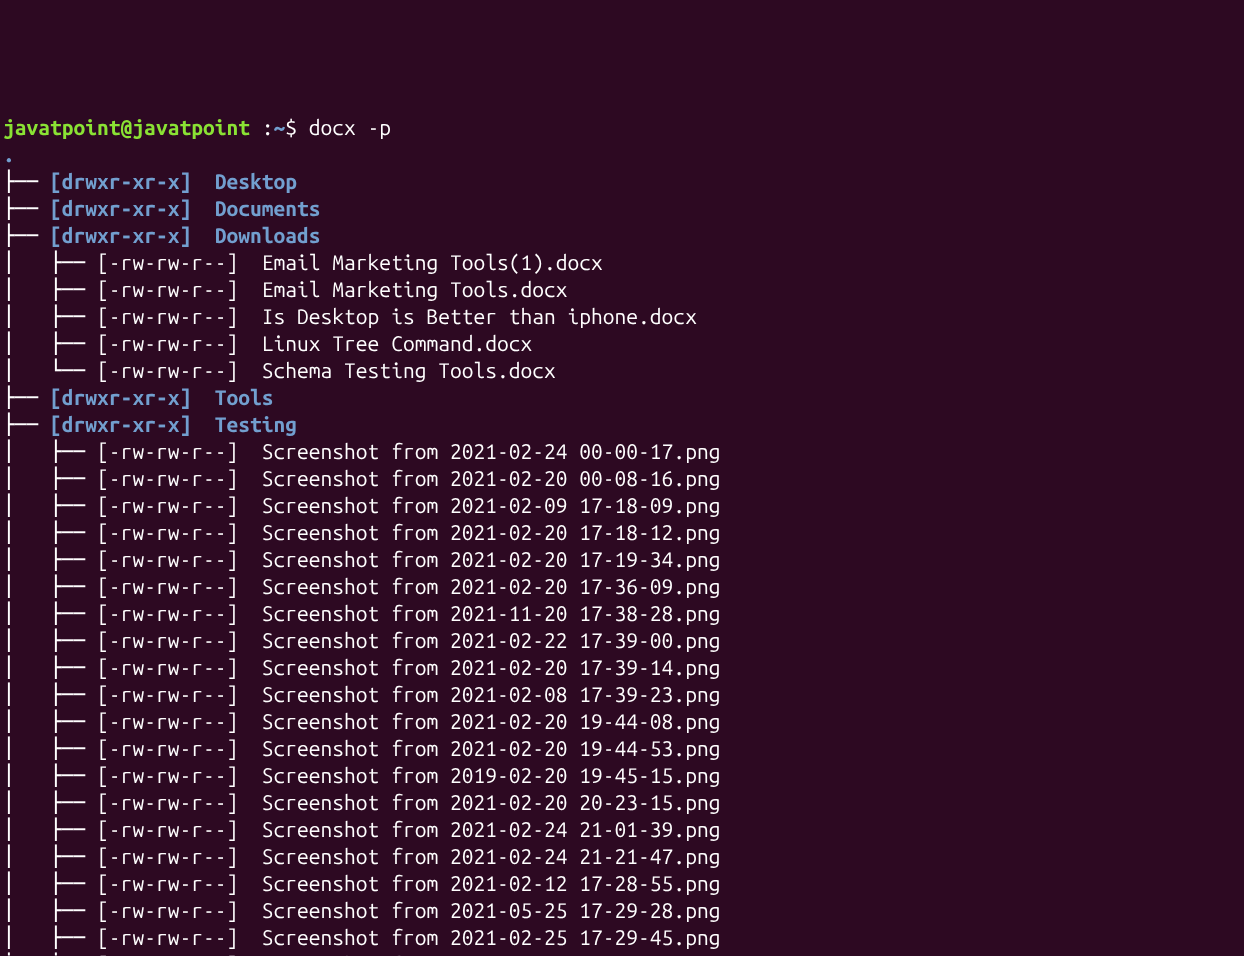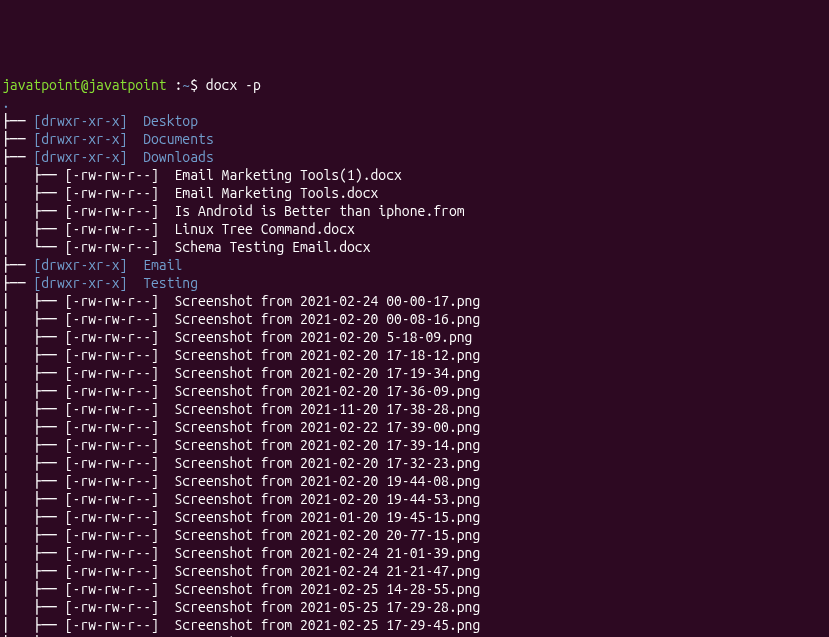--- a/index.html
+++ b/index.html
@@ -12,56 +12,56 @@
       padding: 4px 0 0 2px;
       overflow: hidden;
       width: 829px;
       height: 637px;
       box-sizing: border-box;
       white-space: pre;
     }
     .green { color: #8ae234; }
     .blue { color: #729fcf; }
     .white { color: #ffffff; }
-    .bold { font-weight: normal; }
+    .bold { font-weight: bold; }
   </style>
 </head>
 <body>
 
 
 
 <div><span class="green bold">javatpoint@javatpoint</span><span class="white"> :</span><span class="blue bold">~</span><span class="white">$ </span><span class="white">docx -p</span>
 <span class="blue bold">.</span>
 <span id="tree-body"><span class="white">├── </span><span class="blue bold">[drwxr-xr-x]</span><span class="white">  </span><span class="blue bold">Desktop</span>
 <span class="white">├── </span><span class="blue bold">[drwxr-xr-x]</span><span class="white">  </span><span class="blue bold">Documents</span>
 <span class="white">├── </span><span class="blue bold">[drwxr-xr-x]</span><span class="white">  </span><span class="blue bold">Downloads</span>
 <span class="white">│   ├── </span><span class="white">[-rw-rw-r--]</span><span class="white">  </span><span class="white">Email Marketing Tools(1).docx</span>
 <span class="white">│   ├── </span><span class="white">[-rw-rw-r--]</span><span class="white">  </span><span class="white">Email Marketing Tools.docx</span>
-<span class="white">│   ├── </span><span class="white">[-rw-rw-r--]</span><span class="white">  </span><span class="white">Is Android is Better than iphone.from</span>
+<span class="white">│   ├── </span><span class="white">[-rw-rw-r--]</span><span class="white">  </span><span class="white">Is Desktop is Better than iphone.docx</span>
 <span class="white">│   ├── </span><span class="white">[-rw-rw-r--]</span><span class="white">  </span><span class="white">Linux Tree Command.docx</span>
-<span class="white">│   └── </span><span class="white">[-rw-rw-r--]</span><span class="white">  </span><span class="white">Schema Testing Email.docx</span>
-<span class="white">├── </span><span class="blue bold">[drwxr-xr-x]</span><span class="white">  </span><span class="blue bold">Email</span>
+<span class="white">│   └── </span><span class="white">[-rw-rw-r--]</span><span class="white">  </span><span class="white">Schema Testing Tools.docx</span>
+<span class="white">├── </span><span class="blue bold">[drwxr-xr-x]</span><span class="white">  </span><span class="blue bold">Tools</span>
 <span class="white">├── </span><span class="blue bold">[drwxr-xr-x]</span><span class="white">  </span><span class="blue bold">Testing</span>
 <span class="white">│   ├── </span><span class="white">[-rw-rw-r--]</span><span class="white">  </span><span class="white">Screenshot from 2021-02-24 00-00-17.png</span>
 <span class="white">│   ├── </span><span class="white">[-rw-rw-r--]</span><span class="white">  </span><span class="white">Screenshot from 2021-02-20 00-08-16.png</span>
-<span class="white">│   ├── </span><span class="white">[-rw-rw-r--]</span><span class="white">  </span><span class="white">Screenshot from 2021-02-20 5-18-09.png</span>
+<span class="white">│   ├── </span><span class="white">[-rw-rw-r--]</span><span class="white">  </span><span class="white">Screenshot from 2021-02-09 17-18-09.png</span>
 <span class="white">│   ├── </span><span class="white">[-rw-rw-r--]</span><span class="white">  </span><span class="white">Screenshot from 2021-02-20 17-18-12.png</span>
 <span class="white">│   ├── </span><span class="white">[-rw-rw-r--]</span><span class="white">  </span><span class="white">Screenshot from 2021-02-20 17-19-34.png</span>
 <span class="white">│   ├── </span><span class="white">[-rw-rw-r--]</span><span class="white">  </span><span class="white">Screenshot from 2021-02-20 17-36-09.png</span>
 <span class="white">│   ├── </span><span class="white">[-rw-rw-r--]</span><span class="white">  </span><span class="white">Screenshot from 2021-11-20 17-38-28.png</span>
 <span class="white">│   ├── </span><span class="white">[-rw-rw-r--]</span><span class="white">  </span><span class="white">Screenshot from 2021-02-22 17-39-00.png</span>
 <span class="white">│   ├── </span><span class="white">[-rw-rw-r--]</span><span class="white">  </span><span class="white">Screenshot from 2021-02-20 17-39-14.png</span>
-<span class="white">│   ├── </span><span class="white">[-rw-rw-r--]</span><span class="white">  </span><span class="white">Screenshot from 2021-02-20 17-32-23.png</span>
+<span class="white">│   ├── </span><span class="white">[-rw-rw-r--]</span><span class="white">  </span><span class="white">Screenshot from 2021-02-08 17-39-23.png</span>
 <span class="white">│   ├── </span><span class="white">[-rw-rw-r--]</span><span class="white">  </span><span class="white">Screenshot from 2021-02-20 19-44-08.png</span>
 <span class="white">│   ├── </span><span class="white">[-rw-rw-r--]</span><span class="white">  </span><span class="white">Screenshot from 2021-02-20 19-44-53.png</span>
-<span class="white">│   ├── </span><span class="white">[-rw-rw-r--]</span><span class="white">  </span><span class="white">Screenshot from 2021-01-20 19-45-15.png</span>
-<span class="white">│   ├── </span><span class="white">[-rw-rw-r--]</span><span class="white">  </span><span class="white">Screenshot from 2021-02-20 20-77-15.png</span>
+<span class="white">│   ├── </span><span class="white">[-rw-rw-r--]</span><span class="white">  </span><span class="white">Screenshot from 2019-02-20 19-45-15.png</span>
+<span class="white">│   ├── </span><span class="white">[-rw-rw-r--]</span><span class="white">  </span><span class="white">Screenshot from 2021-02-20 20-23-15.png</span>
 <span class="white">│   ├── </span><span class="white">[-rw-rw-r--]</span><span class="white">  </span><span class="white">Screenshot from 2021-02-24 21-01-39.png</span>
 <span class="white">│   ├── </span><span class="white">[-rw-rw-r--]</span><span class="white">  </span><span class="white">Screenshot from 2021-02-24 21-21-47.png</span>
-<span class="white">│   ├── </span><span class="white">[-rw-rw-r--]</span><span class="white">  </span><span class="white">Screenshot from 2021-02-25 14-28-55.png</span>
+<span class="white">│   ├── </span><span class="white">[-rw-rw-r--]</span><span class="white">  </span><span class="white">Screenshot from 2021-02-12 17-28-55.png</span>
 <span class="white">│   ├── </span><span class="white">[-rw-rw-r--]</span><span class="white">  </span><span class="white">Screenshot from 2021-05-25 17-29-28.png</span>
 <span class="white">│   ├── </span><span class="white">[-rw-rw-r--]</span><span class="white">  </span><span class="white">Screenshot from 2021-02-25 17-29-45.png</span>
 <span class="white">│   ├── </span><span class="white">[-rw-rw-r--]</span><span class="white">  </span><span class="white">Screenshot from 2021-02-25 17-31-57.png</span>
 
 
 
 </span></div>
 
 
 

